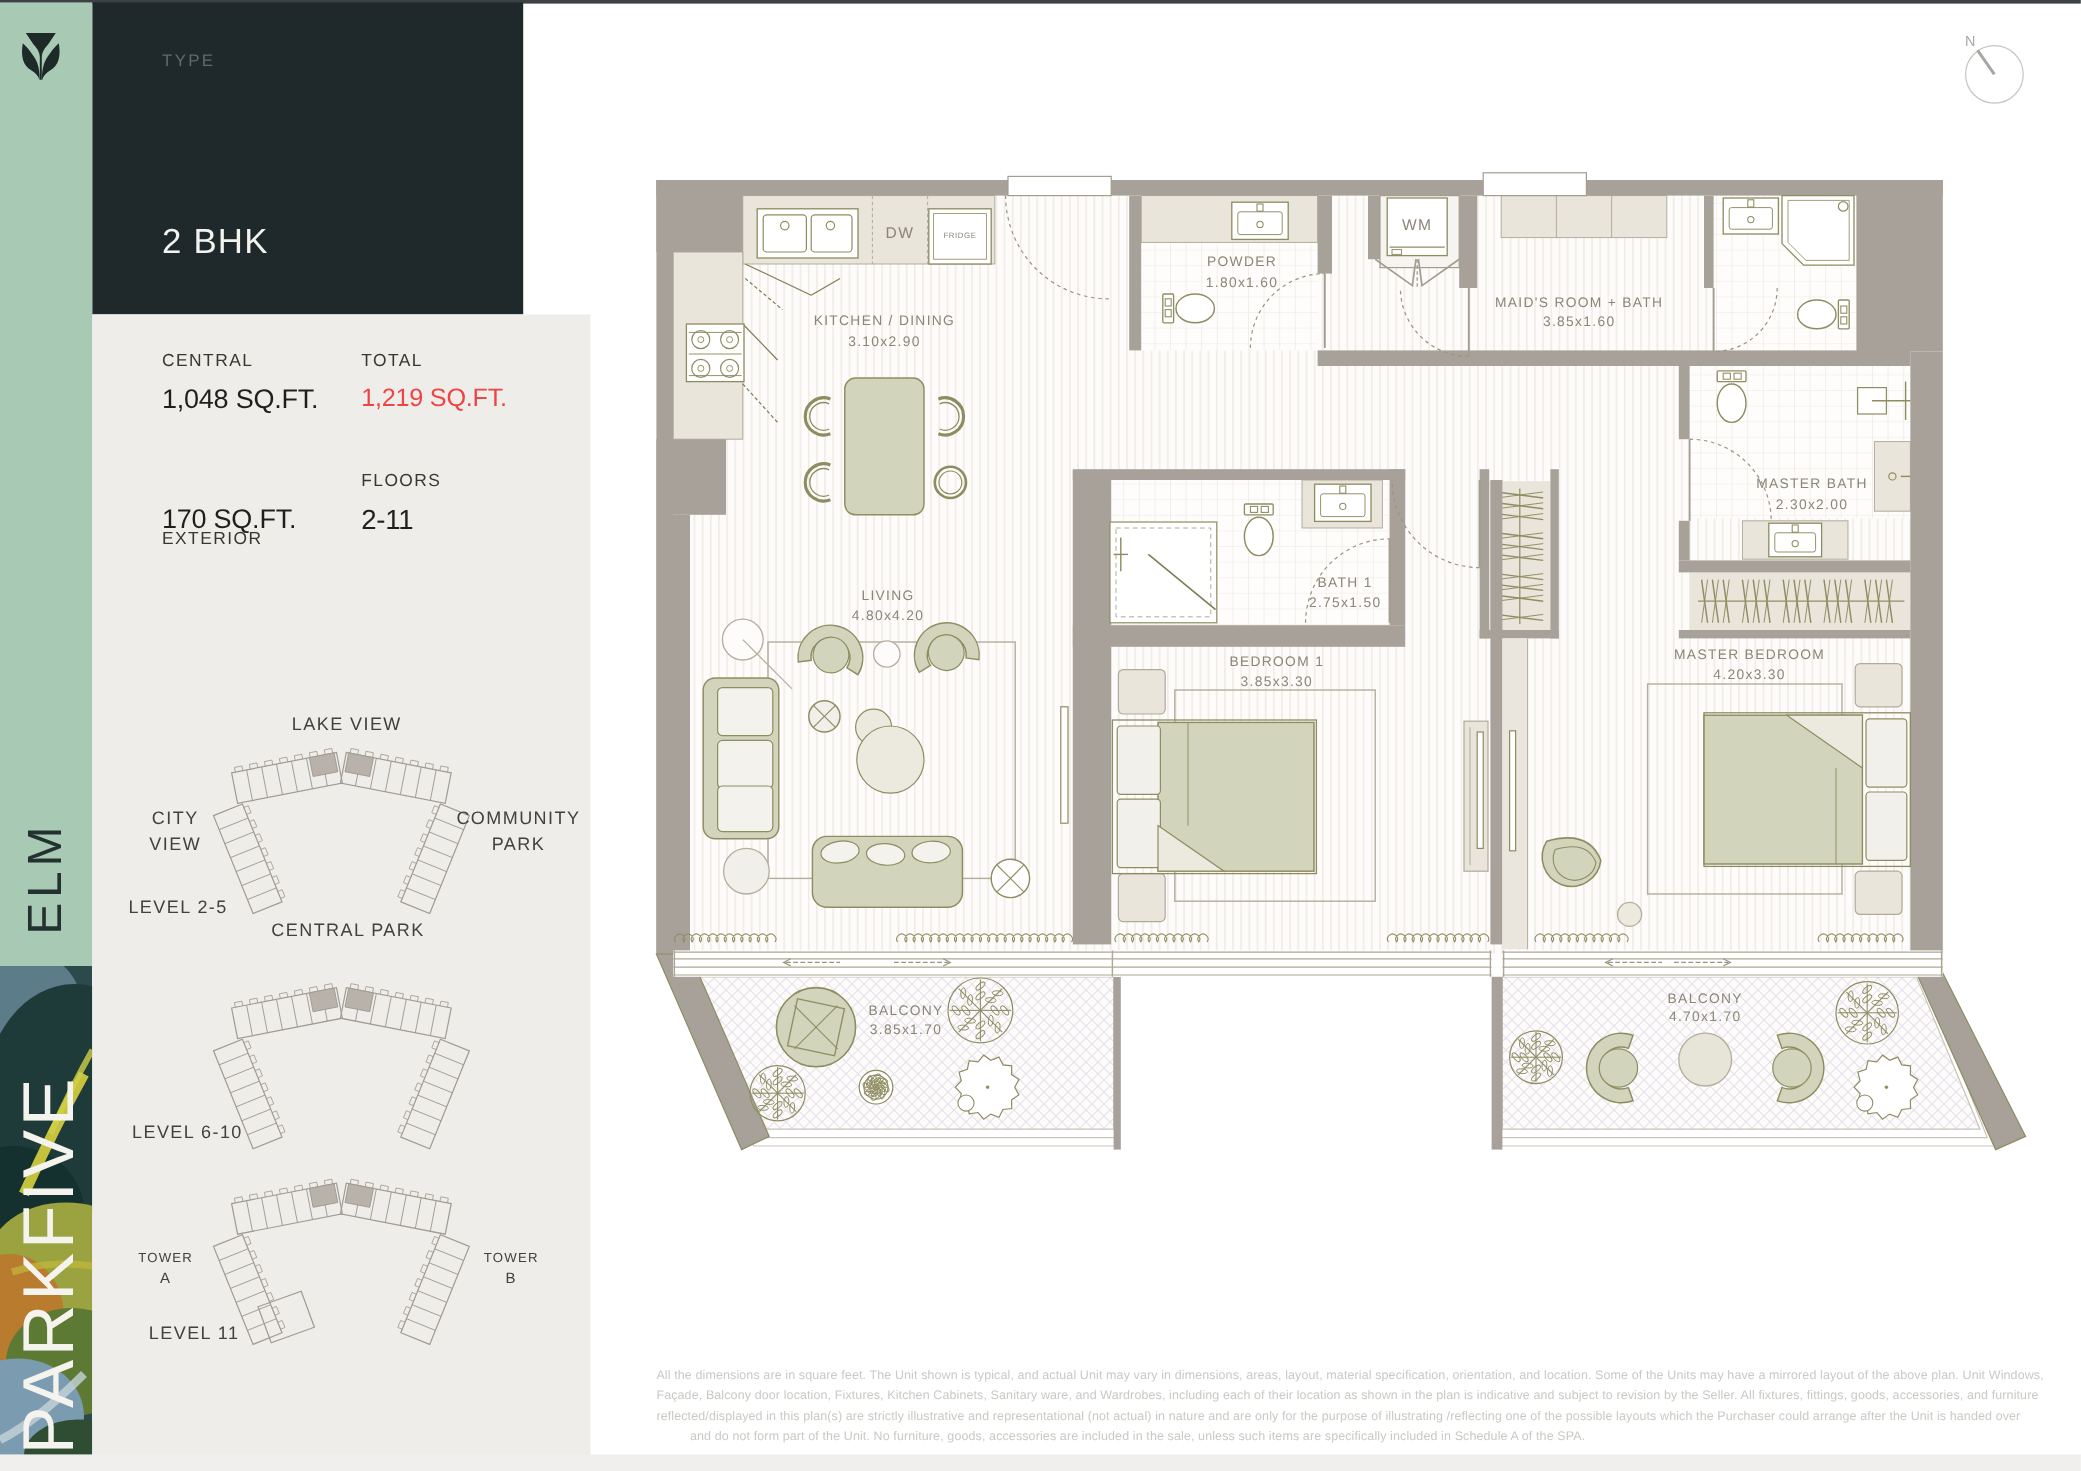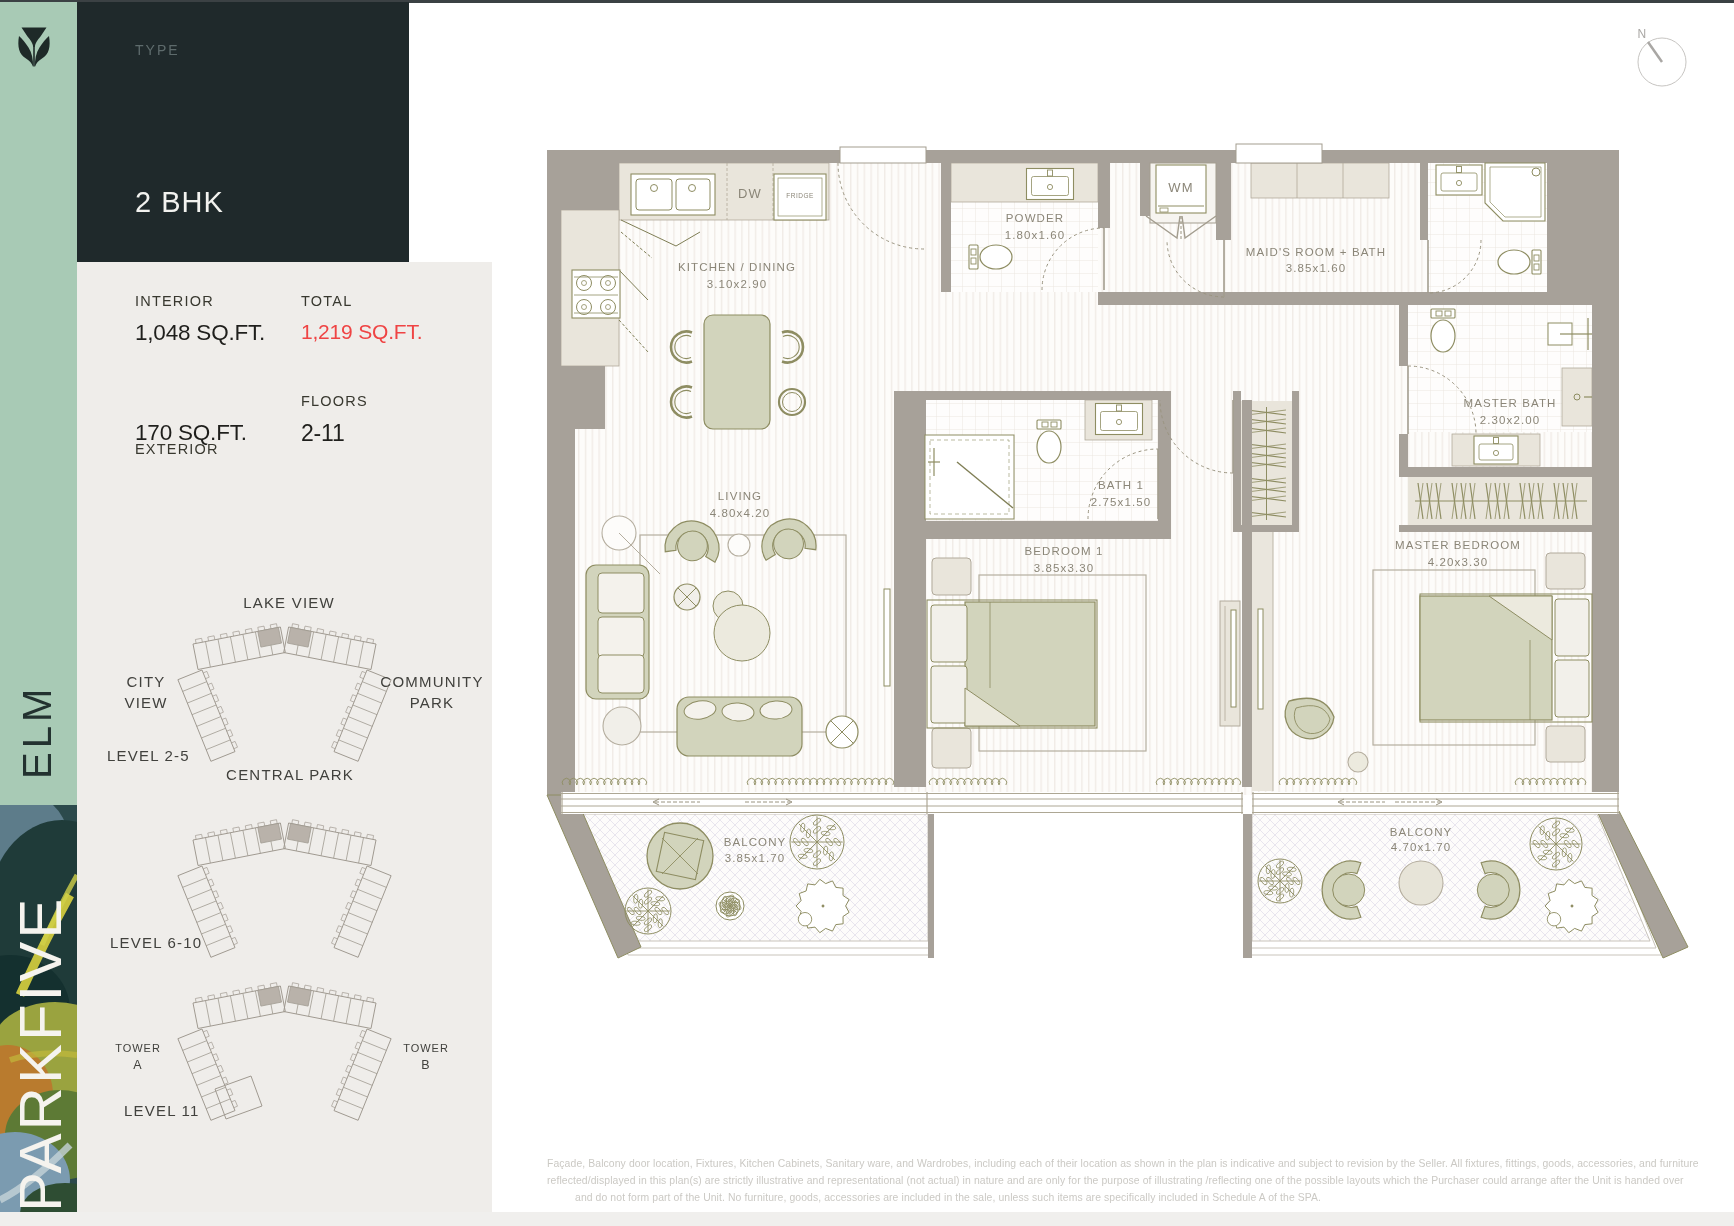--- a/index.html
+++ b/index.html
@@ -40,31 +40,31 @@
     <path d="M77,70 Q60,100 42,140" stroke="#cfd048" stroke-width="5" fill="none" opacity="0.8"></path>
     <path d="M0,395 Q30,380 70,340" stroke="#c6d3d8" stroke-width="7" fill="none" opacity="0.8"></path>
     <path d="M10,255 Q40,245 77,250" stroke="#c2b93c" stroke-width="6" fill="none" opacity="0.7"></path>
   </svg>
 </div>
 
 <svg class="abs" style="left:0;top:806px;" width="77" height="420" viewBox="0 0 77 420">
   <text x="-406" y="61" transform="rotate(-90)" font-size="60" fill="#f5f3ee" letter-spacing="3" font-family="Liberation Sans, sans-serif">PARKFIVE</text>
 </svg>
 
-<div class="abs" style="left:77px;top:2px;width:332px;height:260px;background:#1f292b;">
+<div class="abs" style="left:77px;top:2px;width:359px;height:260px;background:#1f292b;">
 
   <div class="abs" style="left:58px;top:40px;font-size:14px;color:#5e6b6c;letter-spacing:2px;">TYPE</div>
 
 
   <div class="abs" style="left:58px;top:184px;font-size:29px;color:#f2f2ef;letter-spacing:1px;">2 BHK</div>
 </div>
 
 <div class="abs" style="left:77px;top:262px;width:415px;height:964px;background:#efedea;"></div>
 
-<div class="abs" style="left:135px;top:293px;font-size:14.5px;color:#38382f;letter-spacing:1.2px;">INTERIOR</div>
+<div class="abs" style="left:135px;top:293px;font-size:14.5px;color:#38382f;letter-spacing:1.2px;">CENTRAL</div>
 
 <div class="abs" style="left:135px;top:320px;font-size:22.5px;color:#1f1f1c;letter-spacing:-0.2px;">1,048 SQ.FT.</div>
 
 <div class="abs" style="left:301px;top:293px;font-size:14.5px;color:#38382f;letter-spacing:1.2px;">TOTAL</div>
 
 <div class="abs" style="left:301px;top:320px;font-size:21px;color:#ef4444;letter-spacing:-0.2px;">1,219 SQ.FT.</div>
 
 <div class="abs" style="left:135px;top:393px;font-size:14.5px;color:#38382f;letter-spacing:1.2px;margin-top:48px;">EXTERIOR</div>
 
 <div class="abs" style="left:135px;top:420px;font-size:22.5px;color:#1f1f1c;letter-spacing:-0.2px;">170 SQ.FT.</div>
@@ -915,19 +915,20 @@
 <text x="755" y="862" font-size="11.5" fill="#8b8678" letter-spacing="1.1" text-anchor="middle" font-weight="normal" font-family="Liberation Sans, sans-serif">3.85x1.70</text>
 
 <text x="1421" y="836" font-size="11.5" fill="#8b8678" letter-spacing="1.1" text-anchor="middle" font-weight="normal" font-family="Liberation Sans, sans-serif">BALCONY</text>
 <text x="1421" y="851" font-size="11.5" fill="#8b8678" letter-spacing="1.1" text-anchor="middle" font-weight="normal" font-family="Liberation Sans, sans-serif">4.70x1.70</text>
 
 <circle cx="1662" cy="62" r="24" fill="none" stroke="#c7c5c2" stroke-width="1"></circle>
 <line x1="1648" y1="42" x2="1662" y2="62" stroke="#a9a7a4" stroke-width="2.5"></line>
 <text x="1642" y="38" font-size="12" fill="#a9a7a4" letter-spacing="0.5" text-anchor="middle" font-weight="normal" font-family="Liberation Sans, sans-serif">N</text>
 </svg>
 
+<div style="position:absolute;left:547px;top:1141px;font-size:10.4px;color:#cbc9c4;letter-spacing:0.1px;white-space:nowrap;">All the dimensions are in square feet. The Unit shown is typical, and actual Unit may vary in dimensions, areas, layout, material specification, orientation, and location. Some of the Units may have a mirrored layout of the above plan. Unit Windows,</div>
 <div style="position:absolute;left:547px;top:1175px;font-size:10.4px;color:#cbc9c4;letter-spacing:0.1px;white-space:nowrap;">reflected/displayed in this plan(s) are strictly illustrative and representational (not actual) in nature and are only for the purpose of illustrating /reflecting one of the possible layouts which the Purchaser could arrange after the Unit is handed over</div>
 <div style="position:absolute;left:547px;top:1158px;font-size:10.4px;color:#cbc9c4;letter-spacing:0.1px;white-space:nowrap;">Façade, Balcony door location, Fixtures, Kitchen Cabinets, Sanitary ware, and Wardrobes, including each of their location as shown in the plan is indicative and subject to revision by the Seller. All fixtures, fittings, goods, accessories, and furniture</div>
 <div style="position:absolute;left:547px;top:1192px;font-size:10.4px;color:#cbc9c4;letter-spacing:0.1px;white-space:nowrap;margin-left:28px;">and do not form part of the Unit. No furniture, goods, accessories are included in the sale, unless such items are specifically included in Schedule A of the SPA.</div>
 
 <div class="abs" style="left:0;top:1212px;width:1734px;height:14px;background:#f0efed;"></div>
 
 </div>
 
 </body></html>

